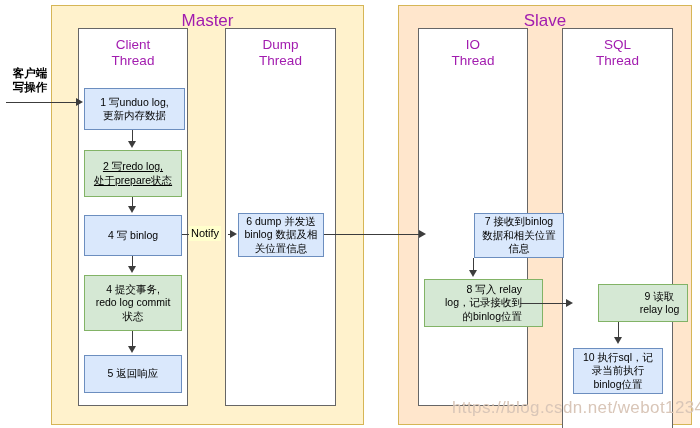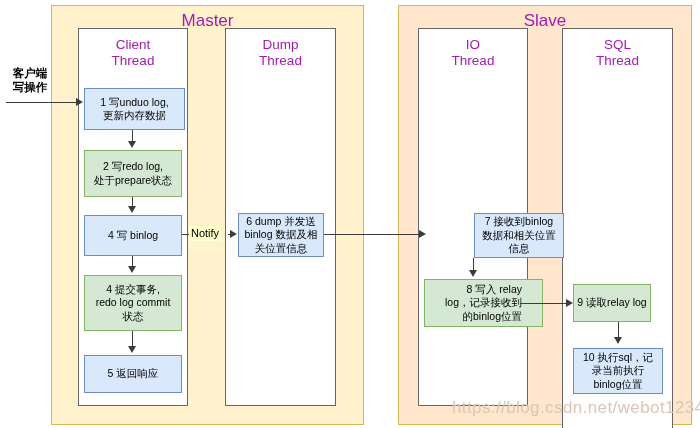--- a/index.html
+++ b/index.html
@@ -51,31 +51,31 @@
     display:flex;align-items:center;justify-content:center;
     text-align:center;
     font-size:10.5px;color:#000;
     line-height:13.5px;
     padding:1px 3px;
   }
   .node.green{background:#d5e8d4;border-color:#82b366;}
 
   
   #node1{left:84px;top:88px;width:101px;height:42px;}
-  #node2{left:84px;top:150px;width:98px;height:47px;}
+  #node2{left:84px;top:150px;width:98px;height:47px;text-decoration:underline;}
   #node3{left:84px;top:215px;width:98px;height:41px;}
   #node4{left:84px;top:275px;width:98px;height:56px;}
   #node5{left:84px;top:355px;width:98px;height:38px;}
   
   #node6{left:238px;top:213px;width:86px;height:44px;}
   
   #node7{left:428px;top:213px;width:90px;height:45px;margin-left:46px;}
   #node8{left:424px;top:279px;width:119px;height:48px;text-align:right;}
   
-  #node9 {left:573px;top:284px;width:78px;height:38px;}
+  #node9 {left:598px;top:284px;width:90px;height:38px;padding-left:36px;}
   #node10{left:573px;top:348px;width:90px;height:46px;}
 
   
   .edge{position:absolute;background:#3c3c3c;}
   .edge.v{width:1px;}
   .edge.h{height:1px;}
   .arrow-down{
     position:absolute;width:0;height:0;
     border-left:4px solid transparent;
     border-right:4px solid transparent;

